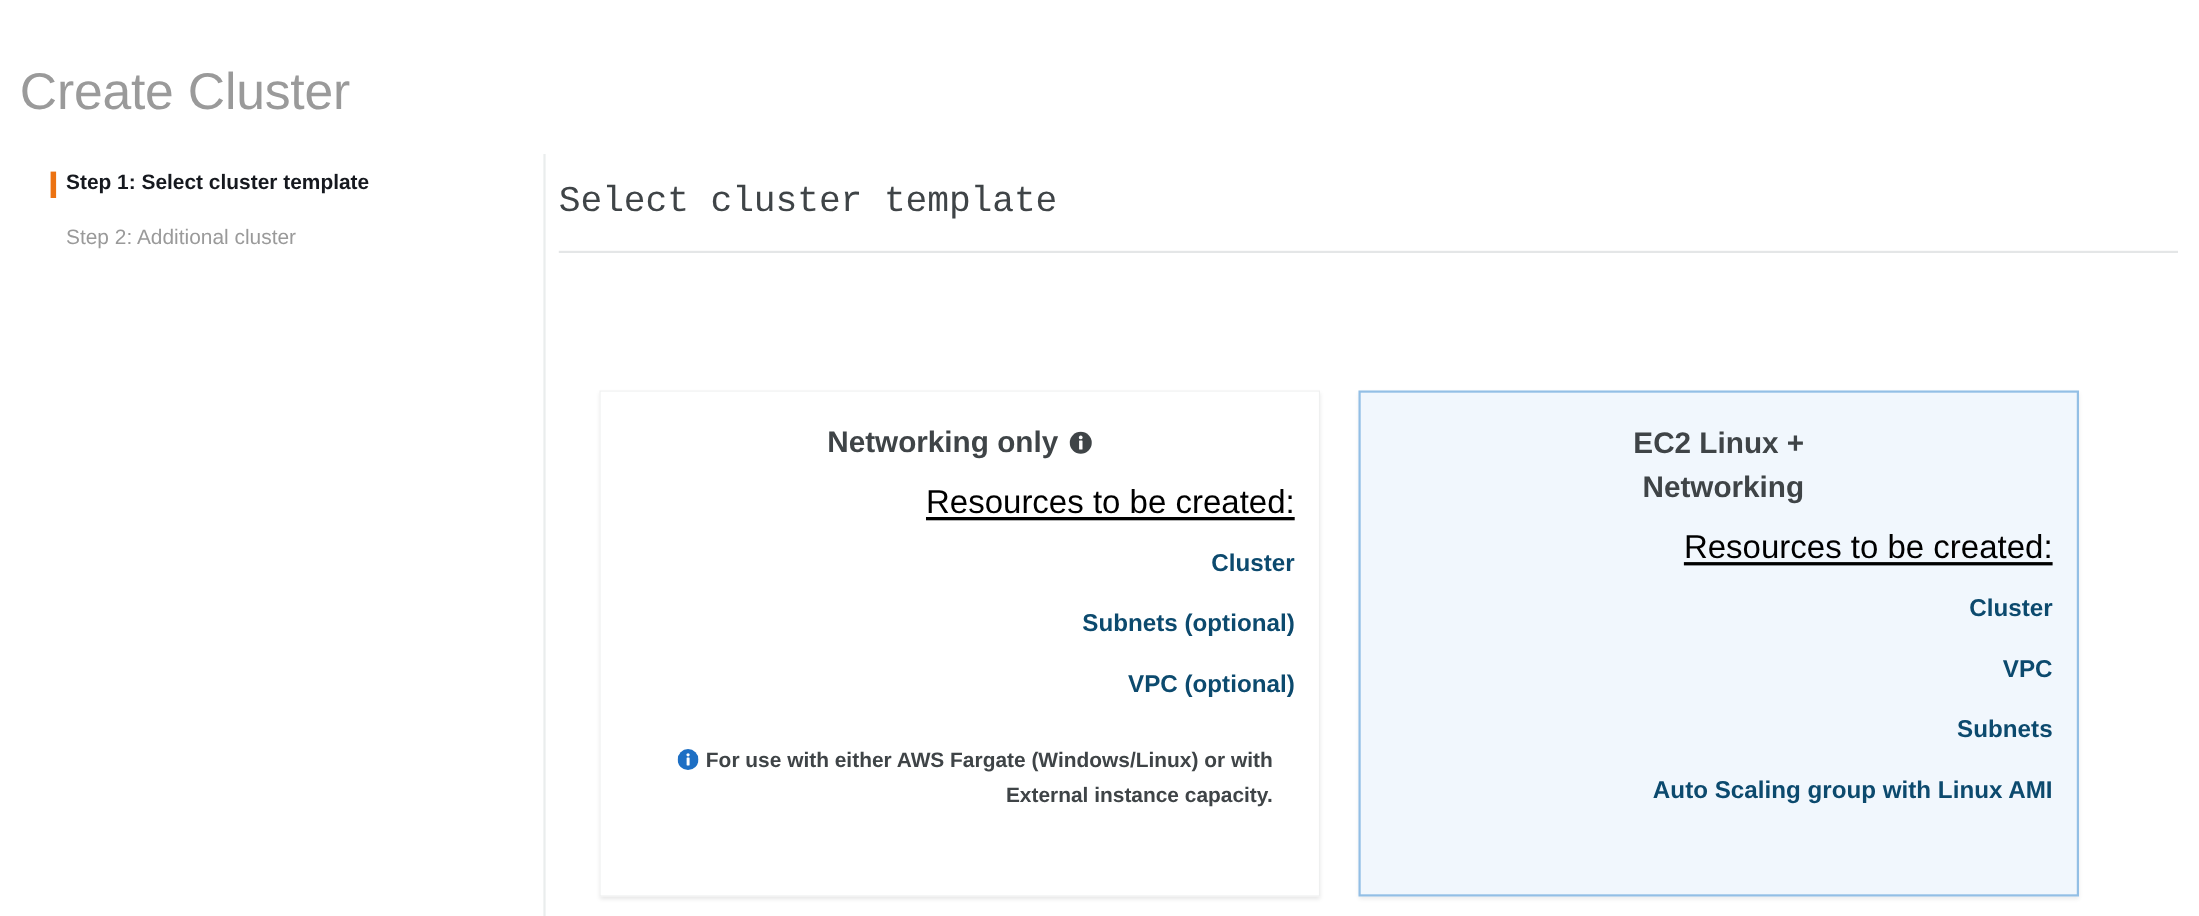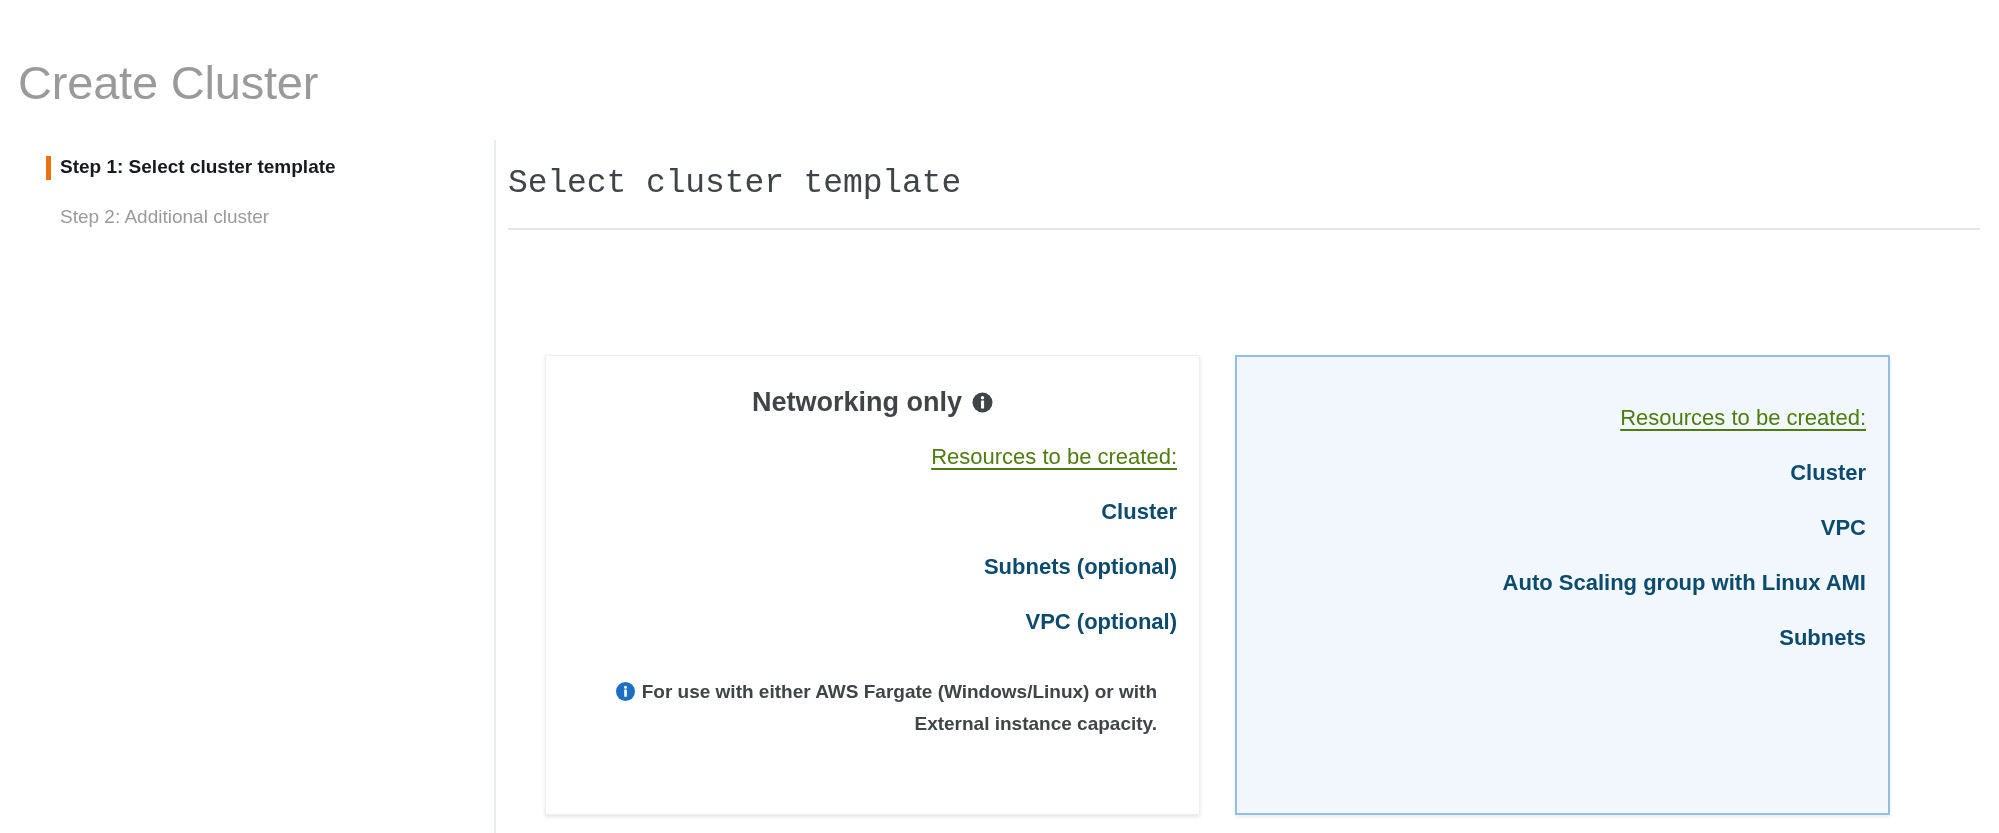--- a/index.html
+++ b/index.html
@@ -141,22 +141,22 @@
     display: inline-flex;
     align-items: center;
     justify-content: center;
     width: 21px;
     height: 21px;
     flex: none;
   }
 
   .card-subtitle {
     margin-top: 22px;
-    font-size: 22px;
-    color: #4d7c0f;
+    font-size: 30px;
+    color: #000000;
     text-decoration: underline;
     text-underline-offset: 4px;
     line-height: 26px;
   }
 
   .resource-list {
     list-style: none;
     margin: 0;
     padding: 0;
   }
@@ -230,23 +230,27 @@
           <svg width="19" height="19" viewBox="0 0 19 19" aria-hidden="true">
             <circle cx="9.5" cy="9.5" r="9.5" fill="#1d6fc4"></circle>
             <circle cx="9.5" cy="5.2" r="1.5" fill="#ffffff"></circle>
             <rect x="8.2" y="7.6" width="2.7" height="7.2" rx="0.4" fill="#ffffff"></rect>
           </svg>
         </span><span>For use with either AWS Fargate (Windows/Linux) or with External instance capacity.</span>
       </div>
     </div>
 
     <div class="card selected">
+      <div class="card-title">
+        <span class="title-text">EC2 Linux +
+Networking</span>
+      </div>
       <div class="card-subtitle">Resources to be created:</div>
       <ul class="resource-list">
         <li class="resource-item">Cluster</li>
         <li class="resource-item">VPC</li>
+        <li class="resource-item">Subnets</li>
         <li class="resource-item">Auto Scaling group with Linux AMI</li>
-        <li class="resource-item">Subnets</li>
       </ul>
     </div>
 
   </div>
 </div>
 
 </body></html>

